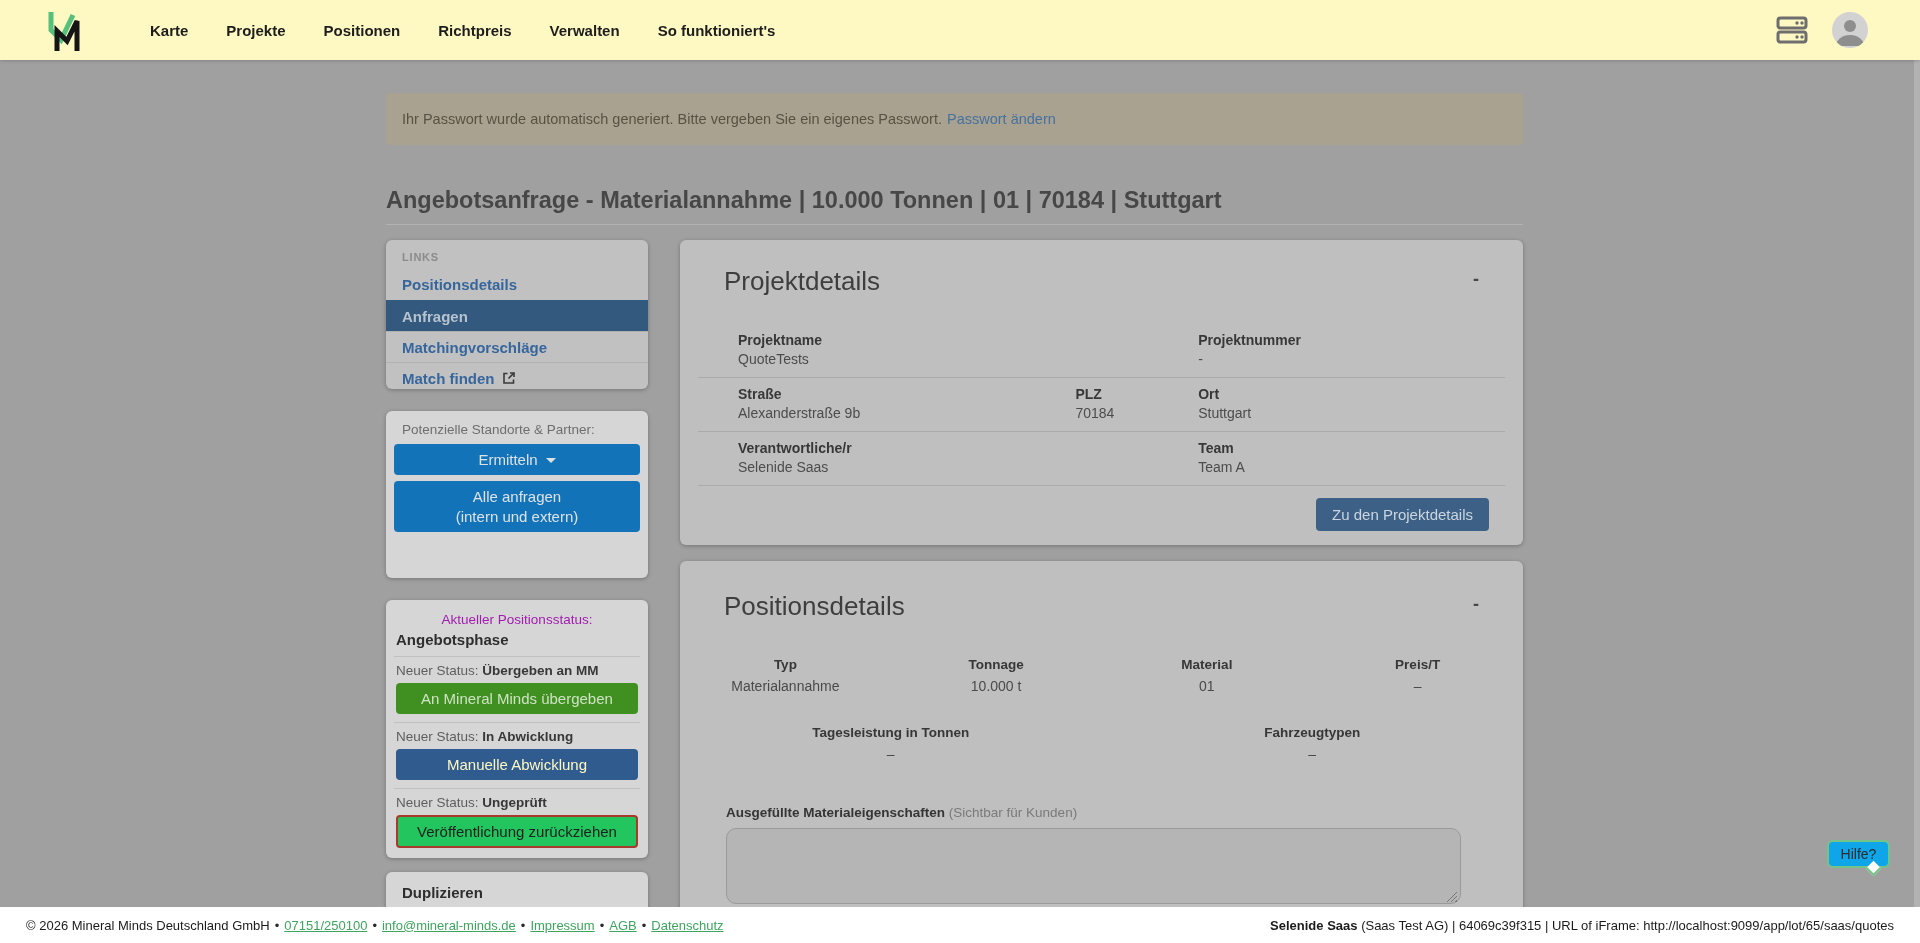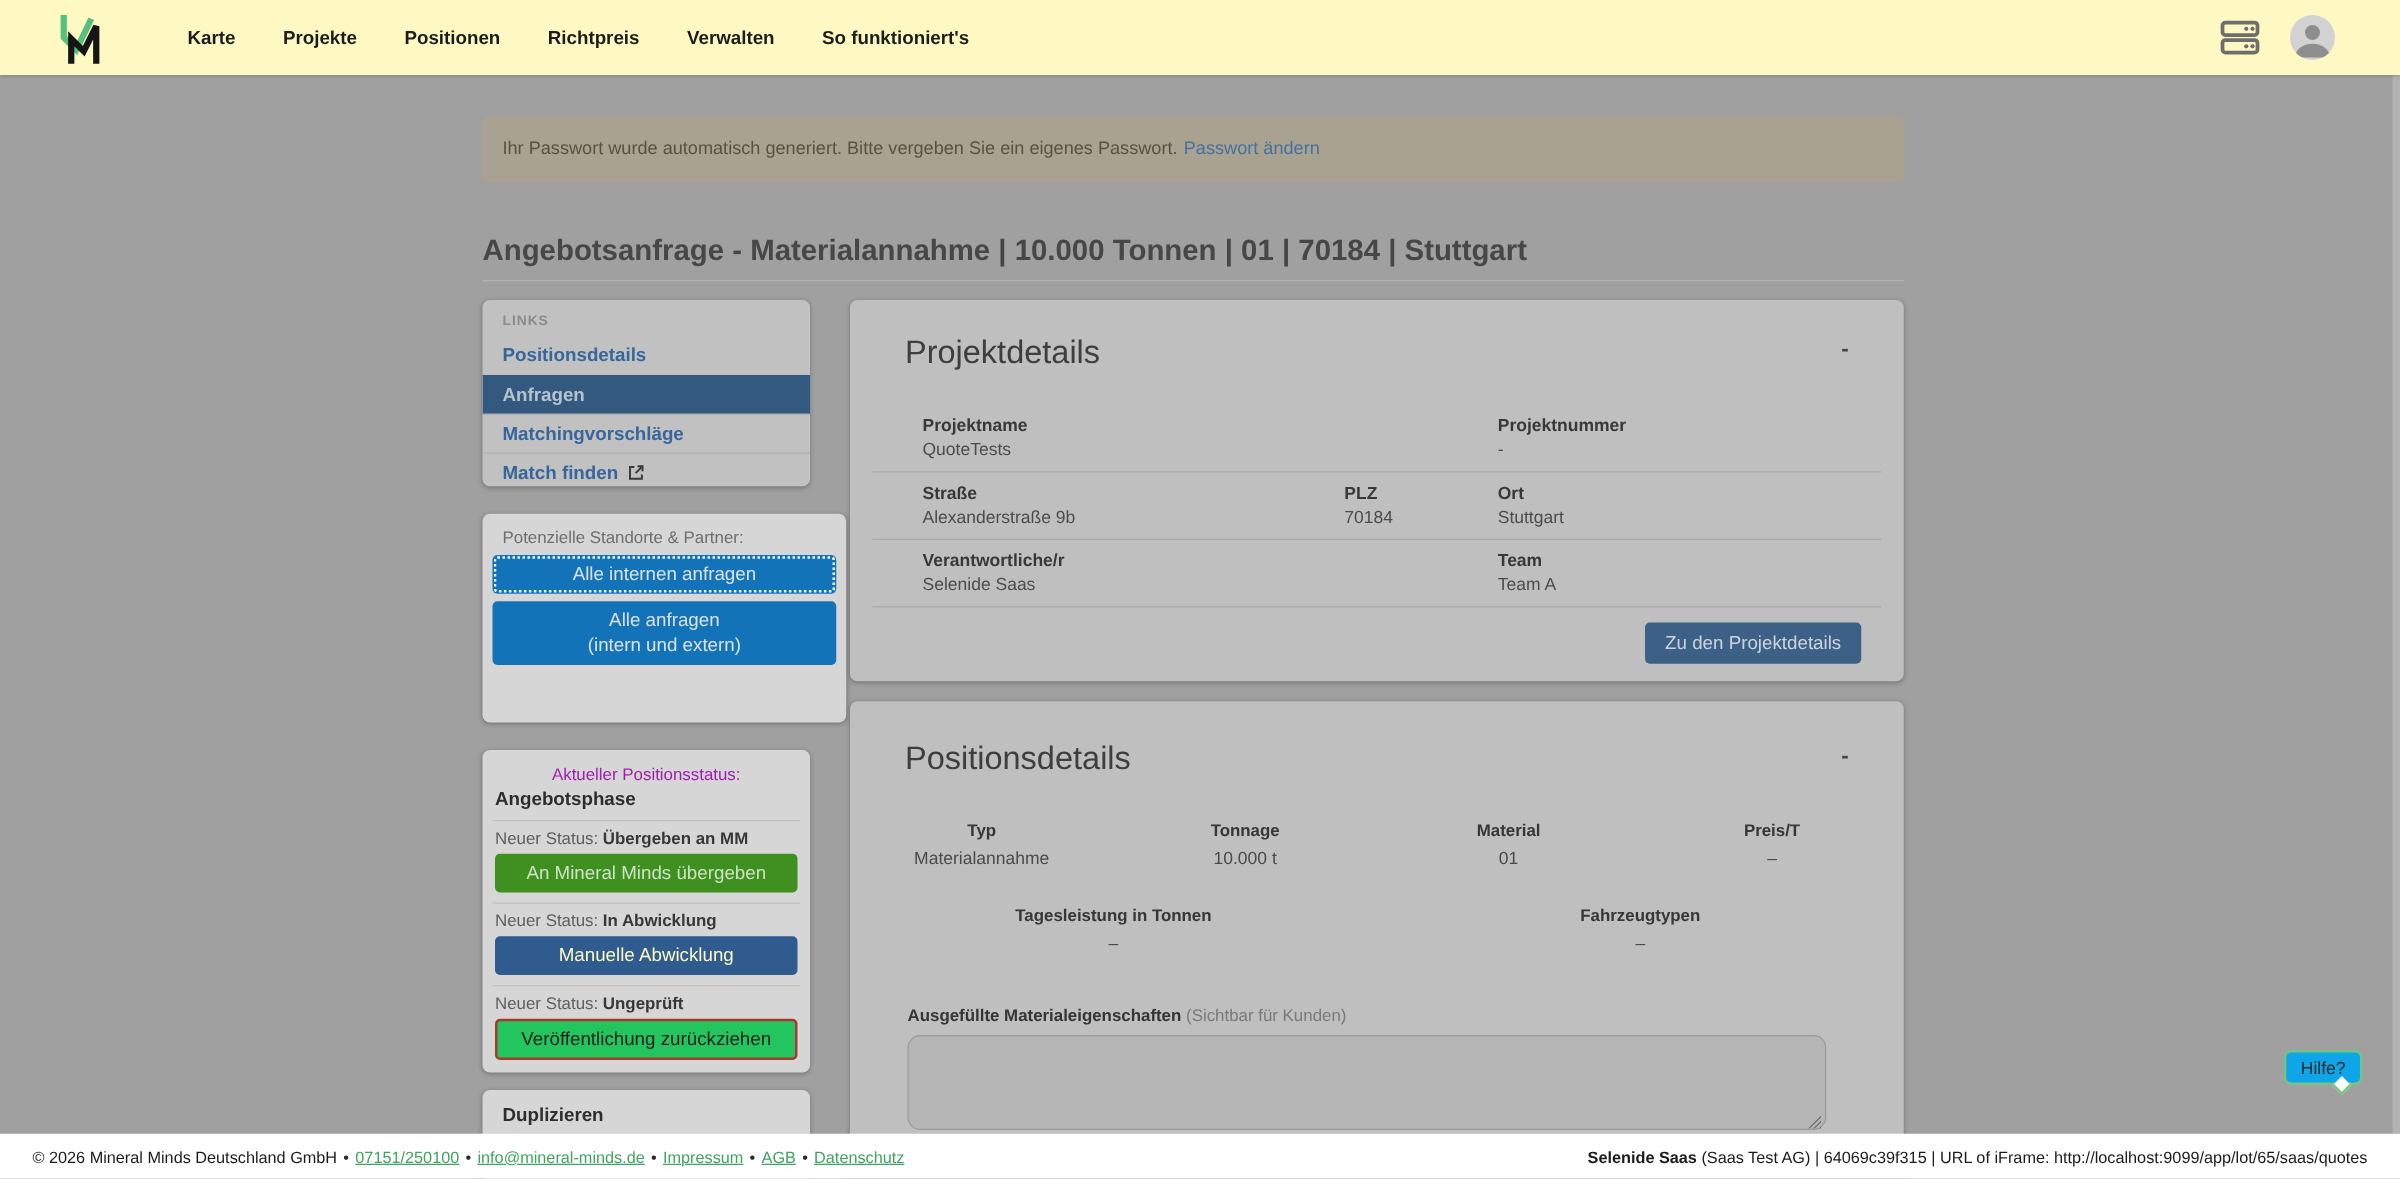--- a/index.html
+++ b/index.html
@@ -35,21 +35,21 @@
 
   
   .links-card{left:386px;top:240px;width:262px;height:149px;padding-top:8px;overflow:hidden;background:#c1c1c1;}
   .links-header{font-size:11px;letter-spacing:.8px;color:#8b8b8b;padding:3px 16px 6px;font-weight:700;}
   .link-item{height:31px;display:flex;align-items:center;padding:0 16px;font-size:15px;font-weight:700;
              color:#36669c;border-top:1px solid #b1b1b1;cursor:pointer;}
   .link-item.selected{background:#33597f;color:#b6c2ce;border-top-color:#33597f;}
   .ext-icon{margin-left:7px;display:inline-flex;}
 
   
-  .partners-card{left:386px;top:411px;width:291px;height:167px;padding:10px 8px;}
+  .partners-card{left:386px;top:411px;width:262px;height:167px;padding:10px 8px;}
   .partners-label{font-size:13.5px;color:#6e6e6e;margin:1px 8px 7px;}
   .btn{display:block;width:100%;border:none;border-radius:4px;cursor:pointer;
        font-family:"Liberation Sans",sans-serif;font-size:15px;}
   .btn-blue{background:#1373b9;color:#dde2e7;height:31px;margin-bottom:6px;}
   .btn-blue.focus-dotted{outline:2px dotted rgba(255,255,255,.95);outline-offset:-3px;}
   .btn-blue.two-line{height:51px;white-space:pre-line;line-height:20px;margin-bottom:0;}
   .caret-down{display:inline-block;width:0;height:0;border-left:5px solid transparent;
               border-right:5px solid transparent;border-top:5px solid #dde2e7;margin-left:8px;vertical-align:2px;}
 
   
@@ -178,21 +178,23 @@
           <path d="M5.5 2.5 H2 V12 H11.5 V8.5"></path>
           <path d="M8 2 H12 V6"></path>
           <path d="M12 2 L6.5 7.5"></path>
         </svg>
       </span>
     </div>
   </div>
 
   <div class="card lit partners-card">
     <div class="partners-label">Potenzielle Standorte &amp; Partner:</div>
-    <button class="btn btn-blue focus-dotted">Alle internen anfragen</button>
+    <button class="btn btn-blue">
+      <span>Ermitteln</span><span class="caret-down"></span>
+    </button>
     <button class="btn btn-blue two-line">Alle anfragen
 (intern und extern)</button>
   </div>
 
   <div class="card lit status-card">
     <div class="status-label">Aktueller Positionsstatus:</div>
     <div class="status-current">Angebotsphase</div>
     <hr class="status-hr">
     <div class="new-status">
       <span>Neuer Status: </span><b>Übergeben an MM</b>

